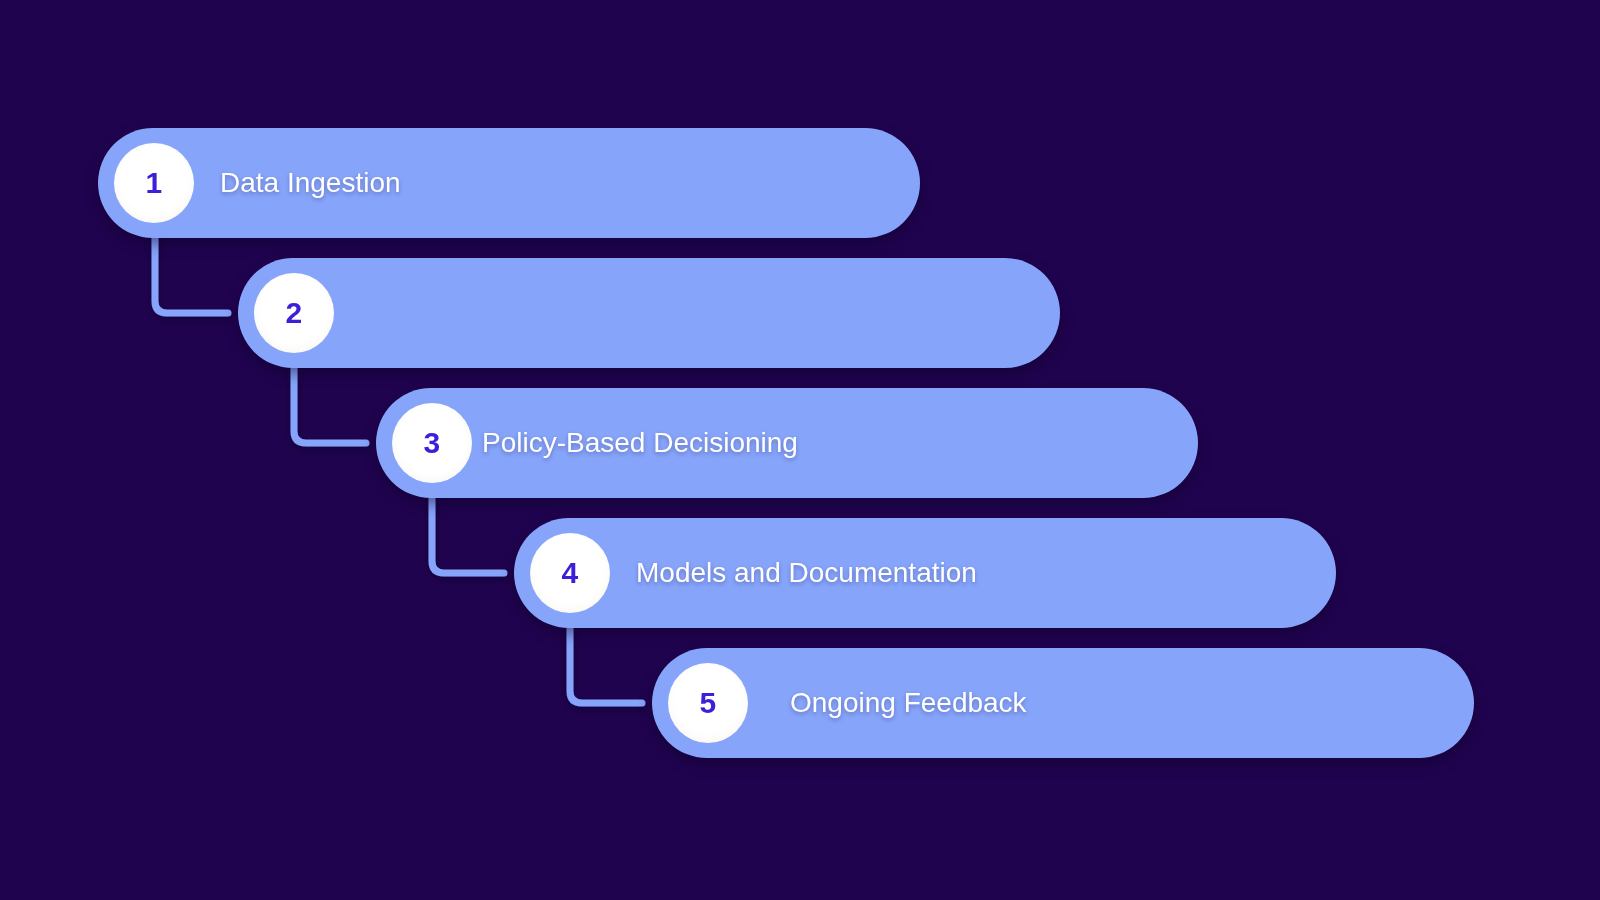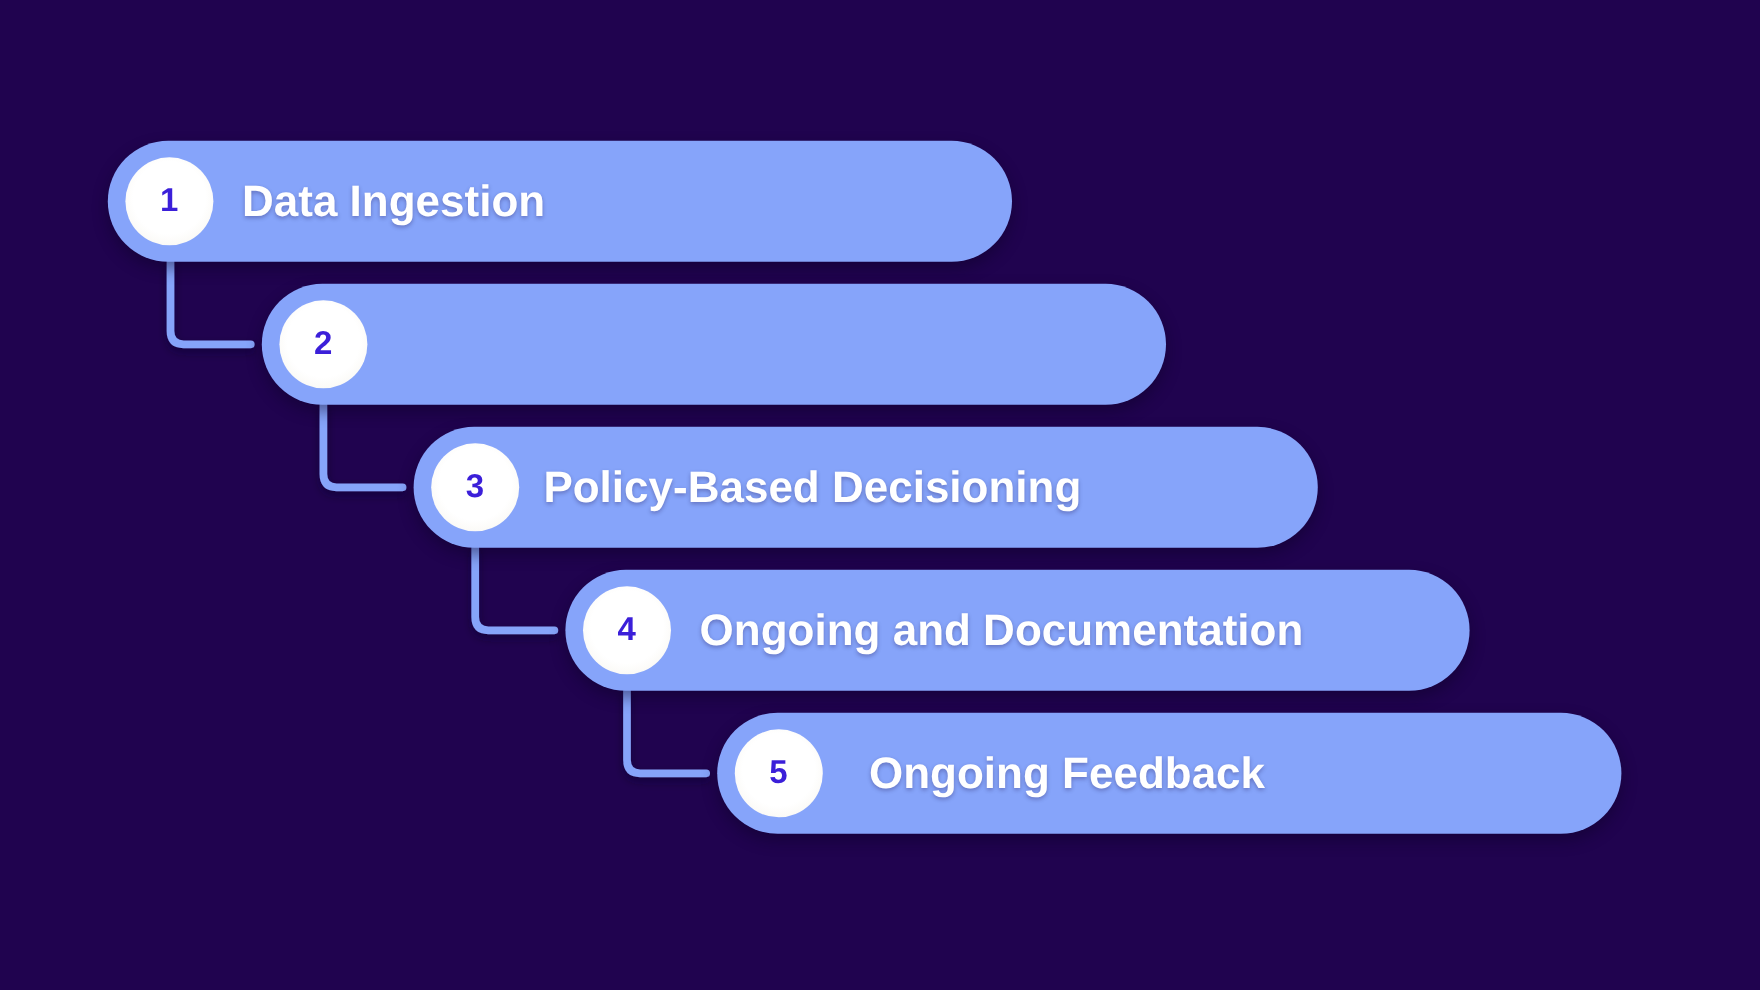--- a/index.html
+++ b/index.html
@@ -42,22 +42,22 @@
         rgba(232,229,219,0) 100%);
   }
   .step-number {
     font-weight:bold;
     color:#3B1FD9;
     line-height:1;
     letter-spacing:0.5px;
   }
   .step-label {
     color:#FFFFFF;
-    font-weight:bold;
-    font-size:40px;
+    font-weight:normal;
+    font-size:28px;
     line-height:1.1;
     white-space:nowrap;
     text-shadow:0 2px 4px rgba(20,0,60,0.30);
   }
 </style>
 </head>
 <body>
 
 <div id="stage">
 
@@ -82,27 +82,27 @@
       </div>
       <div class="step" style="left: 238px; top: 258px; width: 822px; height: 110px; background: rgb(134, 164, 250);">
         <div class="step-badge" style="width: 80px; height: 80px; margin-left: 16px;">
           <span class="step-number" style="font-size: 30px; color: rgb(59, 31, 217);">2</span>
         </div>
       </div>
       <div class="step" style="left: 376px; top: 388px; width: 822px; height: 110px; background: rgb(134, 164, 250);">
         <div class="step-badge" style="width: 80px; height: 80px; margin-left: 16px;">
           <span class="step-number" style="font-size: 30px; color: rgb(59, 31, 217);">3</span>
         </div>
-        <div class="step-label" style="margin-left: 22px; color: rgb(255, 255, 255);">Policy-Based Decisioning</div>
+        <div class="step-label" style="margin-left: 10px; color: rgb(255, 255, 255);">Policy-Based Decisioning</div>
       </div>
       <div class="step" style="left: 514px; top: 518px; width: 822px; height: 110px; background: rgb(134, 164, 250);">
         <div class="step-badge" style="width: 80px; height: 80px; margin-left: 16px;">
           <span class="step-number" style="font-size: 30px; color: rgb(59, 31, 217);">4</span>
         </div>
-        <div class="step-label" style="margin-left: 26px; color: rgb(255, 255, 255);">Ongoing and Documentation</div>
+        <div class="step-label" style="margin-left: 26px; color: rgb(255, 255, 255);">Models and Documentation</div>
       </div>
       <div class="step" style="left: 652px; top: 648px; width: 822px; height: 110px; background: rgb(134, 164, 250);">
         <div class="step-badge" style="width: 80px; height: 80px; margin-left: 16px;">
           <span class="step-number" style="font-size: 30px; color: rgb(59, 31, 217);">5</span>
         </div>
         <div class="step-label" style="margin-left: 42px; color: rgb(255, 255, 255);">Ongoing Feedback</div>
       </div>
     </div>
 
 </div>

